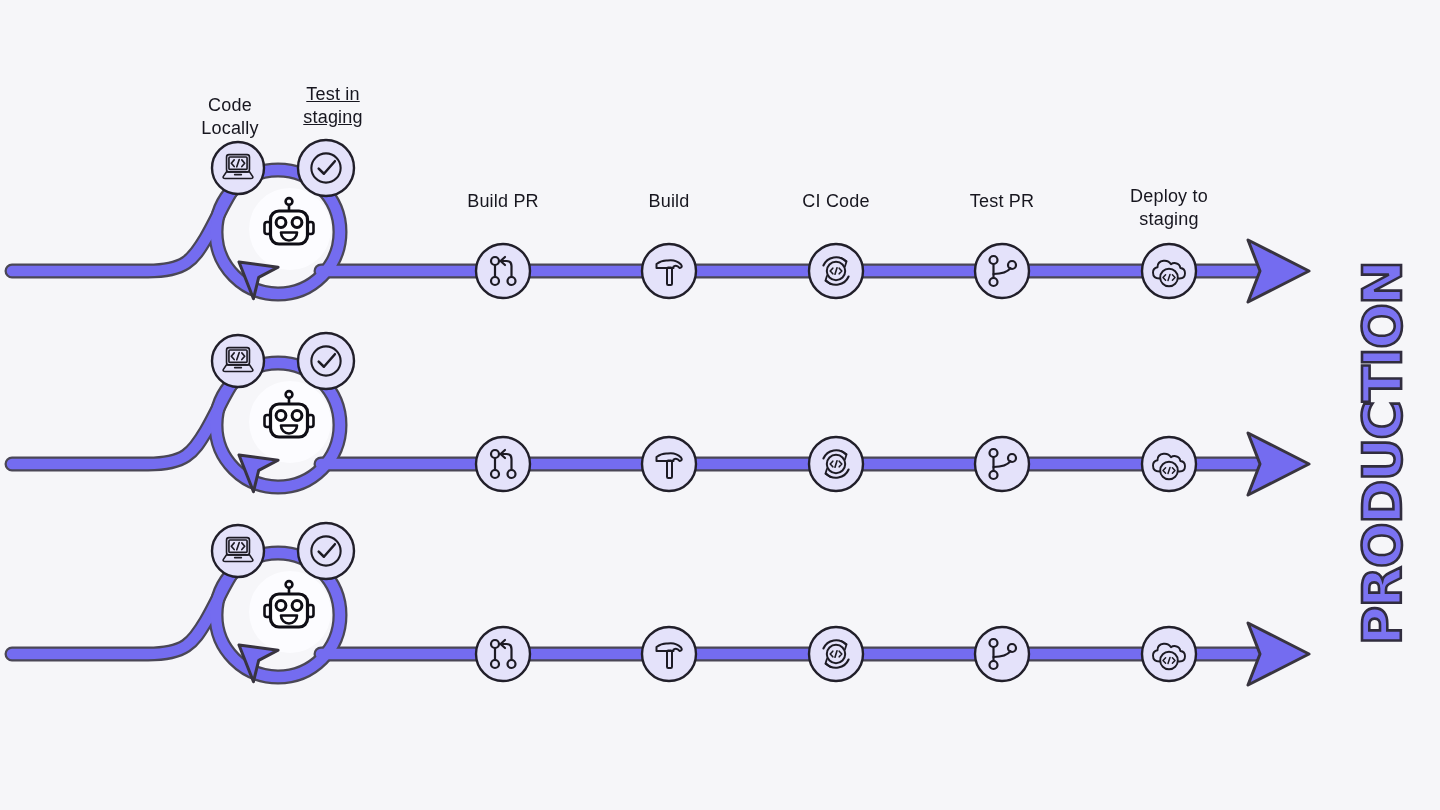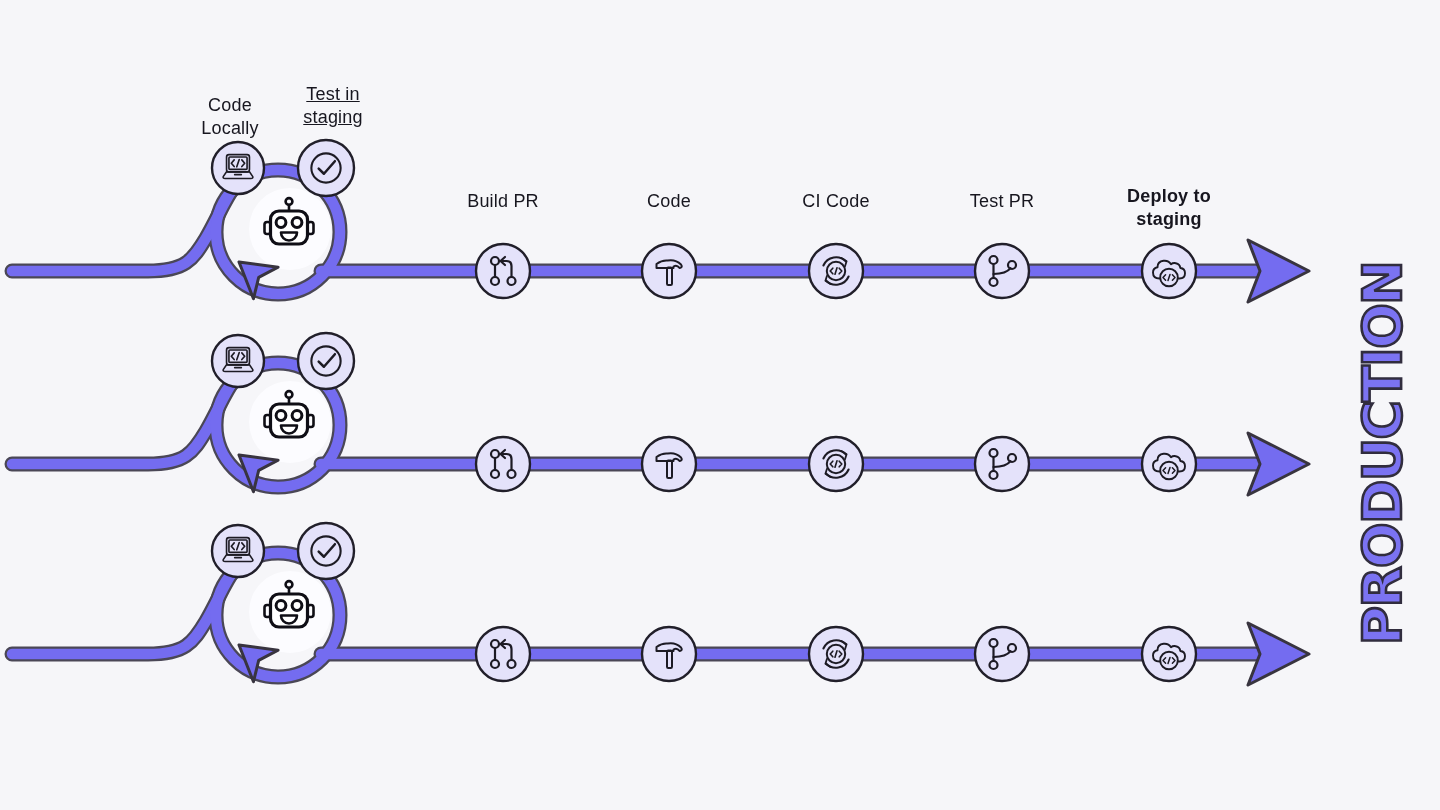--- a/index.html
+++ b/index.html
@@ -176,22 +176,22 @@
     </defs>
 
     <use href="#lane" y="0"></use>
     <use href="#lane" y="193"></use>
     <use href="#lane" y="383"></use>
   </svg>
 
   <div class="lbl" style="left:178px;top:83px;width:104px;margin-top:11px;">Code Locally</div>
   <div class="lbl" style="left:283px;top:83px;width:100px;text-decoration:underline;">Test in staging</div>
   <div class="lbl" style="left:442px;top:190px;width:122px;">Build PR</div>
-  <div class="lbl" style="left:608px;top:190px;width:122px;">Code</div>
+  <div class="lbl" style="left:608px;top:190px;width:122px;">Build</div>
   <div class="lbl" style="left:775px;top:190px;width:122px;">CI Code</div>
   <div class="lbl" style="left:941px;top:190px;width:122px;">Test PR</div>
-  <div class="lbl" style="left:1109px;top:185px;width:120px;font-weight:bold;">Deploy to staging</div>
+  <div class="lbl" style="left:1109px;top:185px;width:120px;">Deploy to staging</div>
 
   <div class="production">
     <span>PRODUCTION</span>
   </div>
 
 </div>
 
 </body></html>

